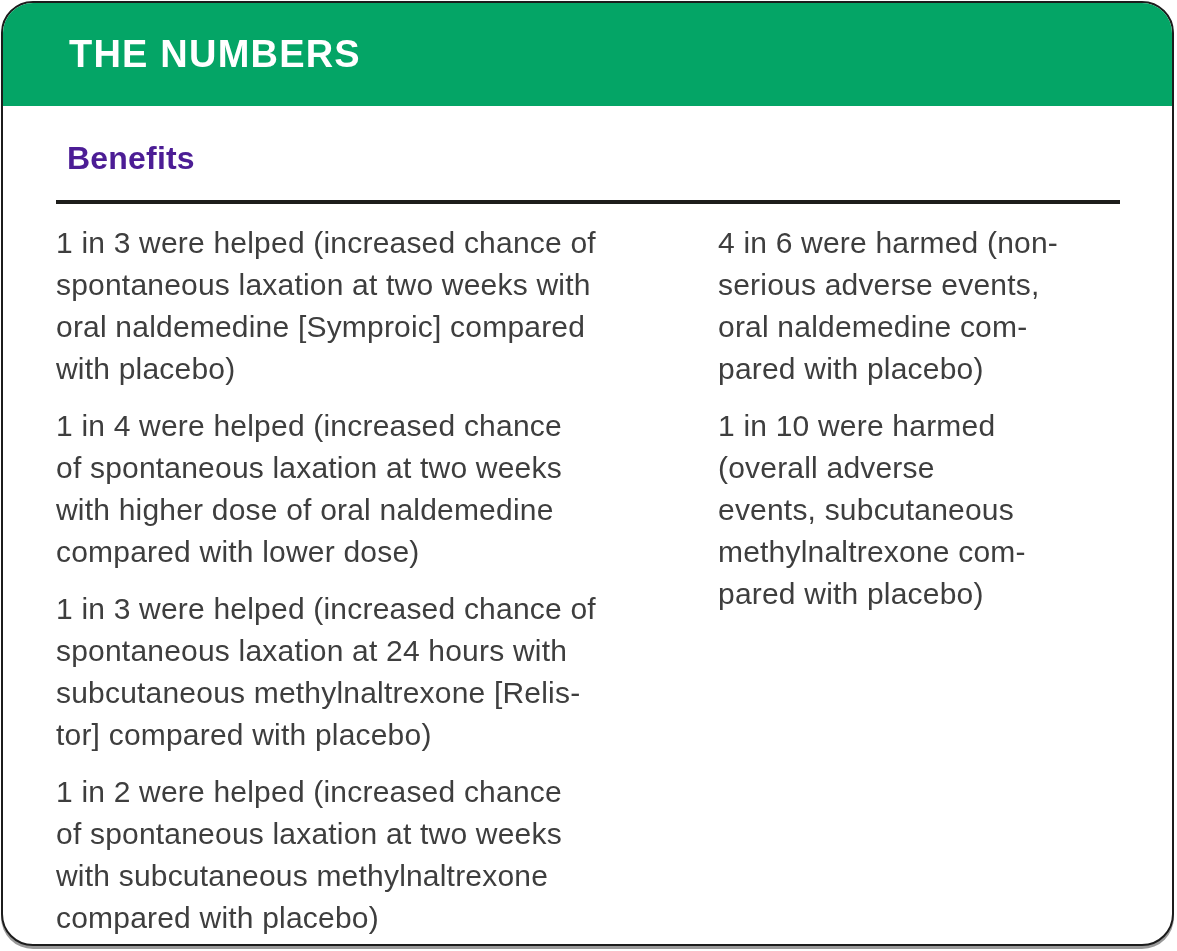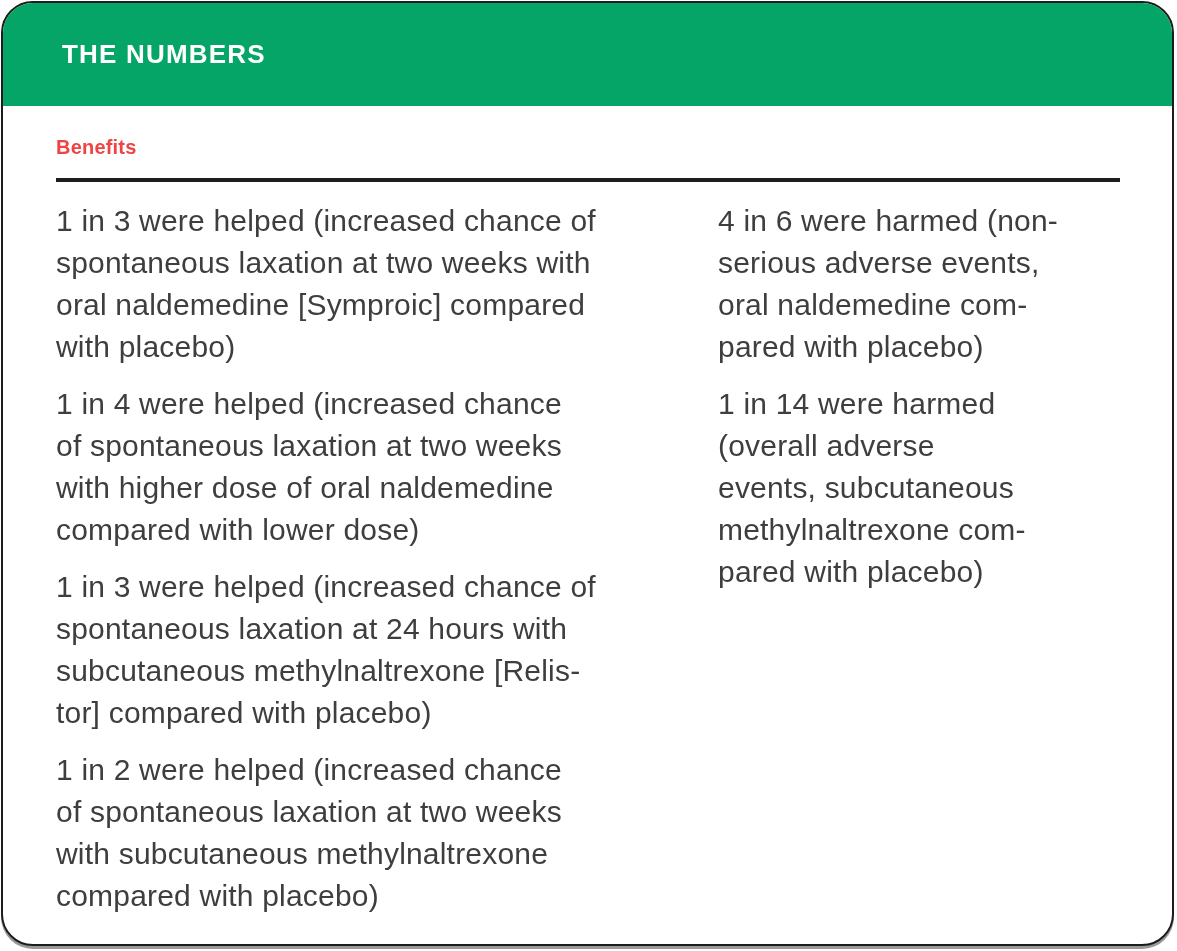--- a/index.html
+++ b/index.html
@@ -29,39 +29,39 @@
   }
   .card-header {
     height: 103px;
     background: #04a566;
     display: flex;
     align-items: center;
     padding-left: 54px;
     box-sizing: border-box;
   }
   .card-title {
-    margin: 5px;
+    margin: 12px;
     color: #ffffff;
-    font-size: 26px;
+    font-size: 38px;
     font-weight: 700;
     letter-spacing: 1.2px;
   }
   .card-body {
     padding: 0 52px 0 53px;
   }
   .cols-head {
     display: flex;
     margin-top: 24px;
   }
   .cols-head h2 {
-    margin: 0;
-    font-size: 20px;
+    margin: 11px;
+    font-size: 32px;
     line-height: 34px;
     font-weight: 700;
-    color: #ef4444;
+    color: #4c1d95;
     letter-spacing: 0.2px;
   }
   .rule {
     height: 3.5px;
     background: #1d1d1b;
     margin-top: 14px;
   }
   .cols-body {
     display: flex;
     margin-top: 18px;
@@ -120,21 +120,21 @@
           <p>1 in 2 were helped (increased chance
 of spontaneous laxation at two weeks
 with subcutaneous methylnaltrexone
 compared with placebo)</p>
         </div>
         <div class="col-harms">
           <p>4 in 6 were harmed (non-
 serious adverse events,
 oral naldemedine com-
 pared with placebo)</p>
-          <p>1 in 14 were harmed
+          <p>1 in 10 were harmed
 (overall adverse
 events, subcutaneous
 methylnaltrexone com-
 pared with placebo)</p>
         </div>
       </div>
 
     </div>
   </div>
 </div>

